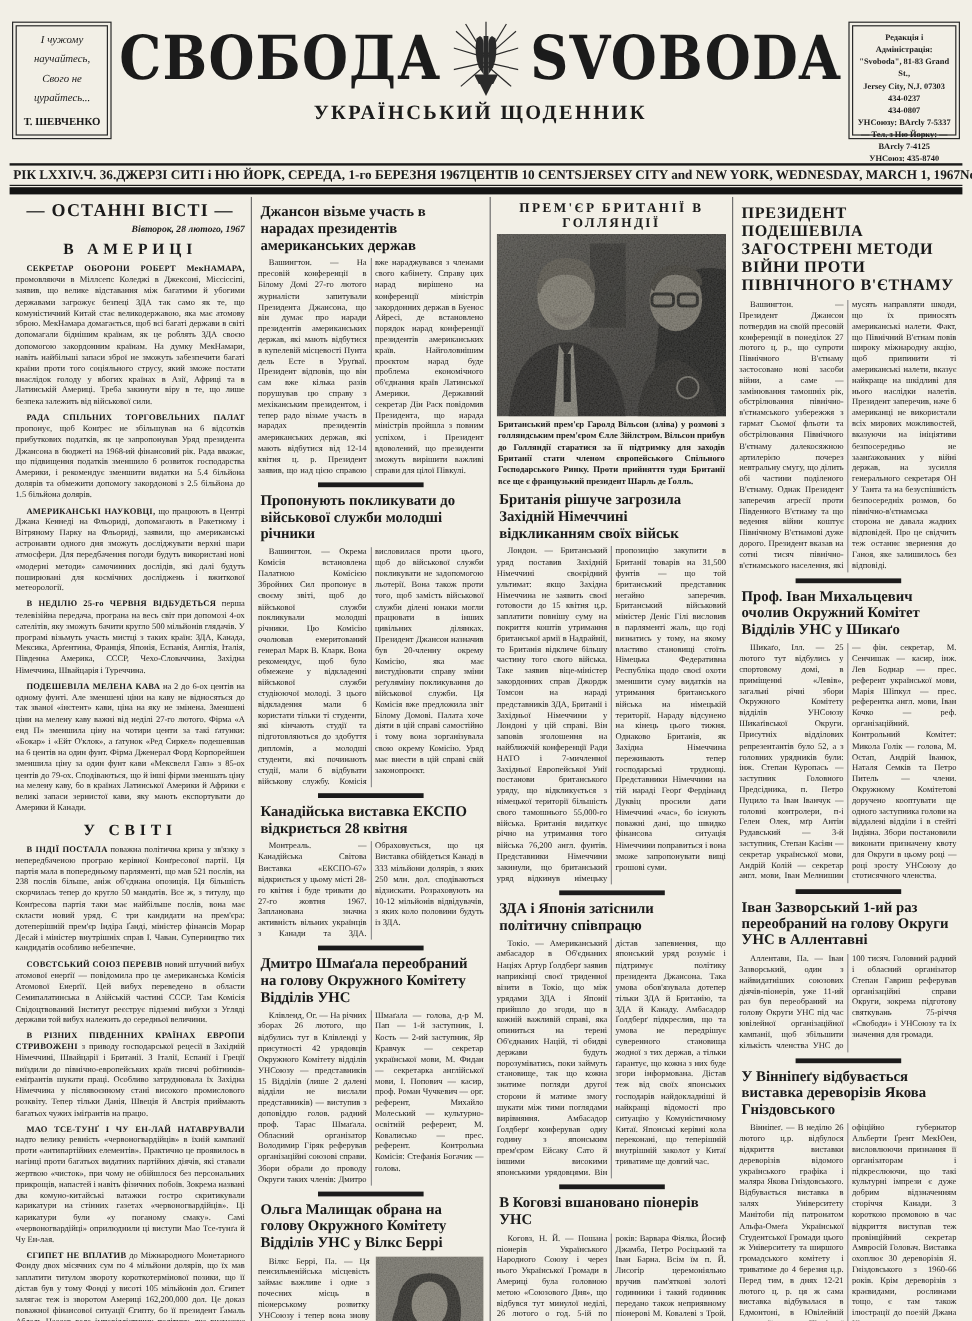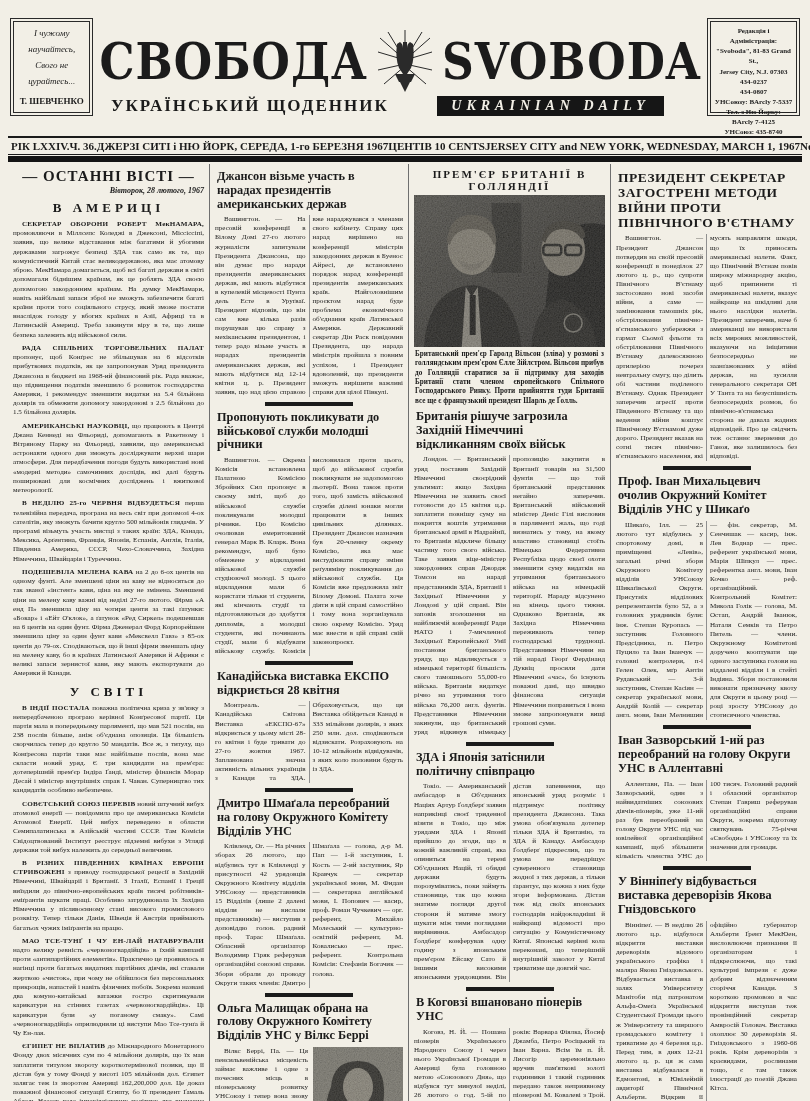--- a/index.html
+++ b/index.html
@@ -6,21 +6,21 @@
   .page{width:810px;height:1101px;background:#f2efe6;box-sizing:border-box;
         padding:16px 8px 6px 8px;font-family:"Liberation Serif","DejaVu Serif",serif;
         color:#1b1b1b;overflow:hidden;position:relative;margin:0 auto;}
   
   .masthead{display:flex;align-items:stretch;height:98px;margin:2px 2px 0 2px;gap:6px;}
   .quote-box{width:128px;border:1px solid #2a2a2a;box-shadow:0 0 0 2px #f2efe6,0 0 0 3px #2a2a2a;
              margin:3px;display:flex;flex-direction:column;justify-content:center;align-items:center;
              text-align:center;font-size:9px;line-height:1.8;}
   .quote-box .q{font-style:italic;}
   .quote-box .qa{font-weight:bold;font-style:normal;margin-top:4px;}
-  .masthead-center{flex:1;display:flex;flex-direction:column;align-items:center;justify-content:flex-end;}
+  .masthead-center{flex:1;display:flex;flex-direction:column;align-items:center;justify-content:flex-start;}
   .title-row{display:flex;align-items:center;justify-content:center;gap:10px;width:100%;}
   .nm-title{font-family:"DejaVu Serif",serif;font-weight:bold;font-size:44px;letter-spacing:1px;
             line-height:.95;transform:scaleY(1.15);white-space:nowrap;}
   .emblem{width:54px;height:64px;flex:0 0 auto;}
   .subtitle-row{display:flex;width:100%;margin-top:2px;}
   .subtitle-half{flex:1;display:flex;justify-content:center;}
   .subtitle-uk{font-weight:bold;font-size:17px;letter-spacing:2px;white-space:nowrap;}
   .subtitle-en{font-weight:bold;font-size:14px;letter-spacing:5px;background:#161616;color:#f2efe6;
                padding:2px 14px;white-space:nowrap;font-style:italic;}
   .address-box{width:134px;border:1px solid #2a2a2a;box-shadow:0 0 0 2px #f2efe6,0 0 0 3px #2a2a2a;
@@ -96,23 +96,20 @@
               <path d="M22 52 h10 l-5 10 z"></path>
             </g>
           </svg>
         </span>
         <span class="nm-title">SVOBODA</span>
       </div>
       <div class="subtitle-row">
         <div class="subtitle-half">
             <span class="subtitle-uk">УКРАЇНСЬКИЙ ЩОДЕННИК</span>
           </div>
-        <div class="subtitle-half">
-            <span class="subtitle-en">UKRAINIAN DAILY</span>
-          </div>
       </div>
     </div>
     <div class="address-box">
       <div>Редакція і Адміністрація:</div>
       <div>"Svoboda", 81-83 Grand St.,</div>
       <div>Jersey City, N.J. 07303</div>
       <div>434-0237</div>
       <div>434-0807</div>
       <div>УНСоюзу: BArcly 7-5337</div>
       <div>— Тел. з Ню Йорку: —</div>
@@ -284,21 +281,21 @@
       <article class="art">
         <h2 class="art-headline">В Коговзі вшановано піонерів УНС</h2>
         <div class="art-body">
             <p>Коговз, Н. Й. — Пошана піонерів Українського Народного Союзу і через нього Української Громади в Америці була головною метою «Союзового Дня», що відбувся тут минулої неділі, 26 лютого о год. 5-ій по полудні, за участю українського католицького пароха з Вотервліт всч. о. д-ра Б. Волошина, українського православного пароха з Трой всч. о. М. Пахолка, посадника Коговзу з дружиною, секретарів Відділів УНС та багатьох місцевих і давноколишніх громадян і діячів. Почесними гостями на бенкеті-концерті були піонери, що є членами УНСоюзу 55 або більше років: Варвара Фіялка, Йосиф Джамба, Петро Росіцький та Іван Барна. Всім їм п. Й. Лисогір церемоніяльно вручив пам'яткові золоті годинники і такий годинник передано також неприявному піонерові М. Ковалеві з Трой. Програму дня започаткував короткими привітальними словами інж. Р. Ракочий. Концертову частину програми виконали місцевий мішаний церковний хор під проводом п. Я. Більса і танцювальна група «Верховина» з Вотервліту під проводом п. М. Савкова, а всі 200 приявних гостей відспівали многоліствіє для відзначених піонерів.</p>
           </div>
       </article>
     </section>
 
     <section class="col col4">
       <article class="art">
-        <h2 class="art-headline big">ПРЕЗИДЕНТ СЕКРЕТАР ЗАГОСТРЕНІ МЕТОДИ ВІЙНИ ПРОТИ ПІВНІЧНОГО В'ЄТНАМУ</h2>
+        <h2 class="art-headline big">ПРЕЗИДЕНТ ПОДЕШЕВІЛА ЗАГОСТРЕНІ МЕТОДИ ВІЙНИ ПРОТИ ПІВНІЧНОГО В'ЄТНАМУ</h2>
         <div class="art-body">
             <p>Вашингтон. — Президент Джансон потвердив на своїй пресовій конференції в понеділок 27 лютого ц. р., що супроти Північного В'єтнаму застосовано нові засоби війни, а саме — замінювання тамошніх рік, обстрілювання північно-в'єтнамського узбережжя з гармат Сьомої фльоти та обстрілювання Північного В'єтнаму далекосяжною артилерією почерез невтральну смугу, що ділить обі частини поділеного В'єтнаму. Однак Президент заперечив агресії проти Південного В'єтнаму та що ведення війни коштує Північному В'єтнамові дуже дорого. Президент вказав на сотні тисяч північно-в'єтнамського населення, які мусять направляти шкоди, що їх приносять американські налети. Факт, що Північний В'єтнам повів широку міжнародну акцію, щоб припинити ті американські налети, вказує найкраще на шкідливі для нього наслідки налетів. Президент заперечив, наче б американці не використали всіх мирових можливостей, вказуючи на ініціятиви безпосередньо не заанґажованих у війні держав, на зусилля генерального секретаря ОН У Танта та на безуспішність безпосередніх розмов, бо північно-в'єтнамська сторона не давала жадних відповідей. Про це свідчить теж останнє звернення до Ганоя, яке залишилось без відповіді.</p>
           </div>
       </article>
       <div class="divider"></div>
 
       <article class="art">
         <h2 class="art-headline">Проф. Іван Михальцевич очолив Окружний Комітет Відділів УНС у Шикаґо</h2>
         <div class="art-body">
             <p>Шикаґо, Ілл. — 25 лютого тут відбулись у спортовому домі, в приміщенні «Левів», загальні річні збори Окружного Комітету відділів УНСоюзу Шикаґівської Округи. Присутніх відділових репрезентантів було 52, а з головних урядників були: інж. Степан Куропась — заступник Головного Предсідника, п. Петро Пуцило та Іван Іванчук — головні контролери, п-і Гелен Олек, мґр Антін Рудавський — 3-й заступник, Степан Касіян — секретар української мови, Андрій Колій — секретар англ. мови, Іван Мелнишин — фін. секретар, М. Сенчишак — касир, інж. Лев Боднар — прес. референт української мови, Марія Шіпкул — прес. референтка англ. мови, Іван Кочко — реф. організаційний. Контрольний Комітет: Микола Голік — голова, М. Остап, Андрій Іванюк, Наталя Семків та Петро Питель — члени. Окружному Комітетові доручено кооптувати ще одного заступника голови на віддалені відділи і в стейті Індіяна. Збори постановили виконати призначену квоту для Округи в цьому році — році зросту УНСоюзу до стотисячного членства.</p>

